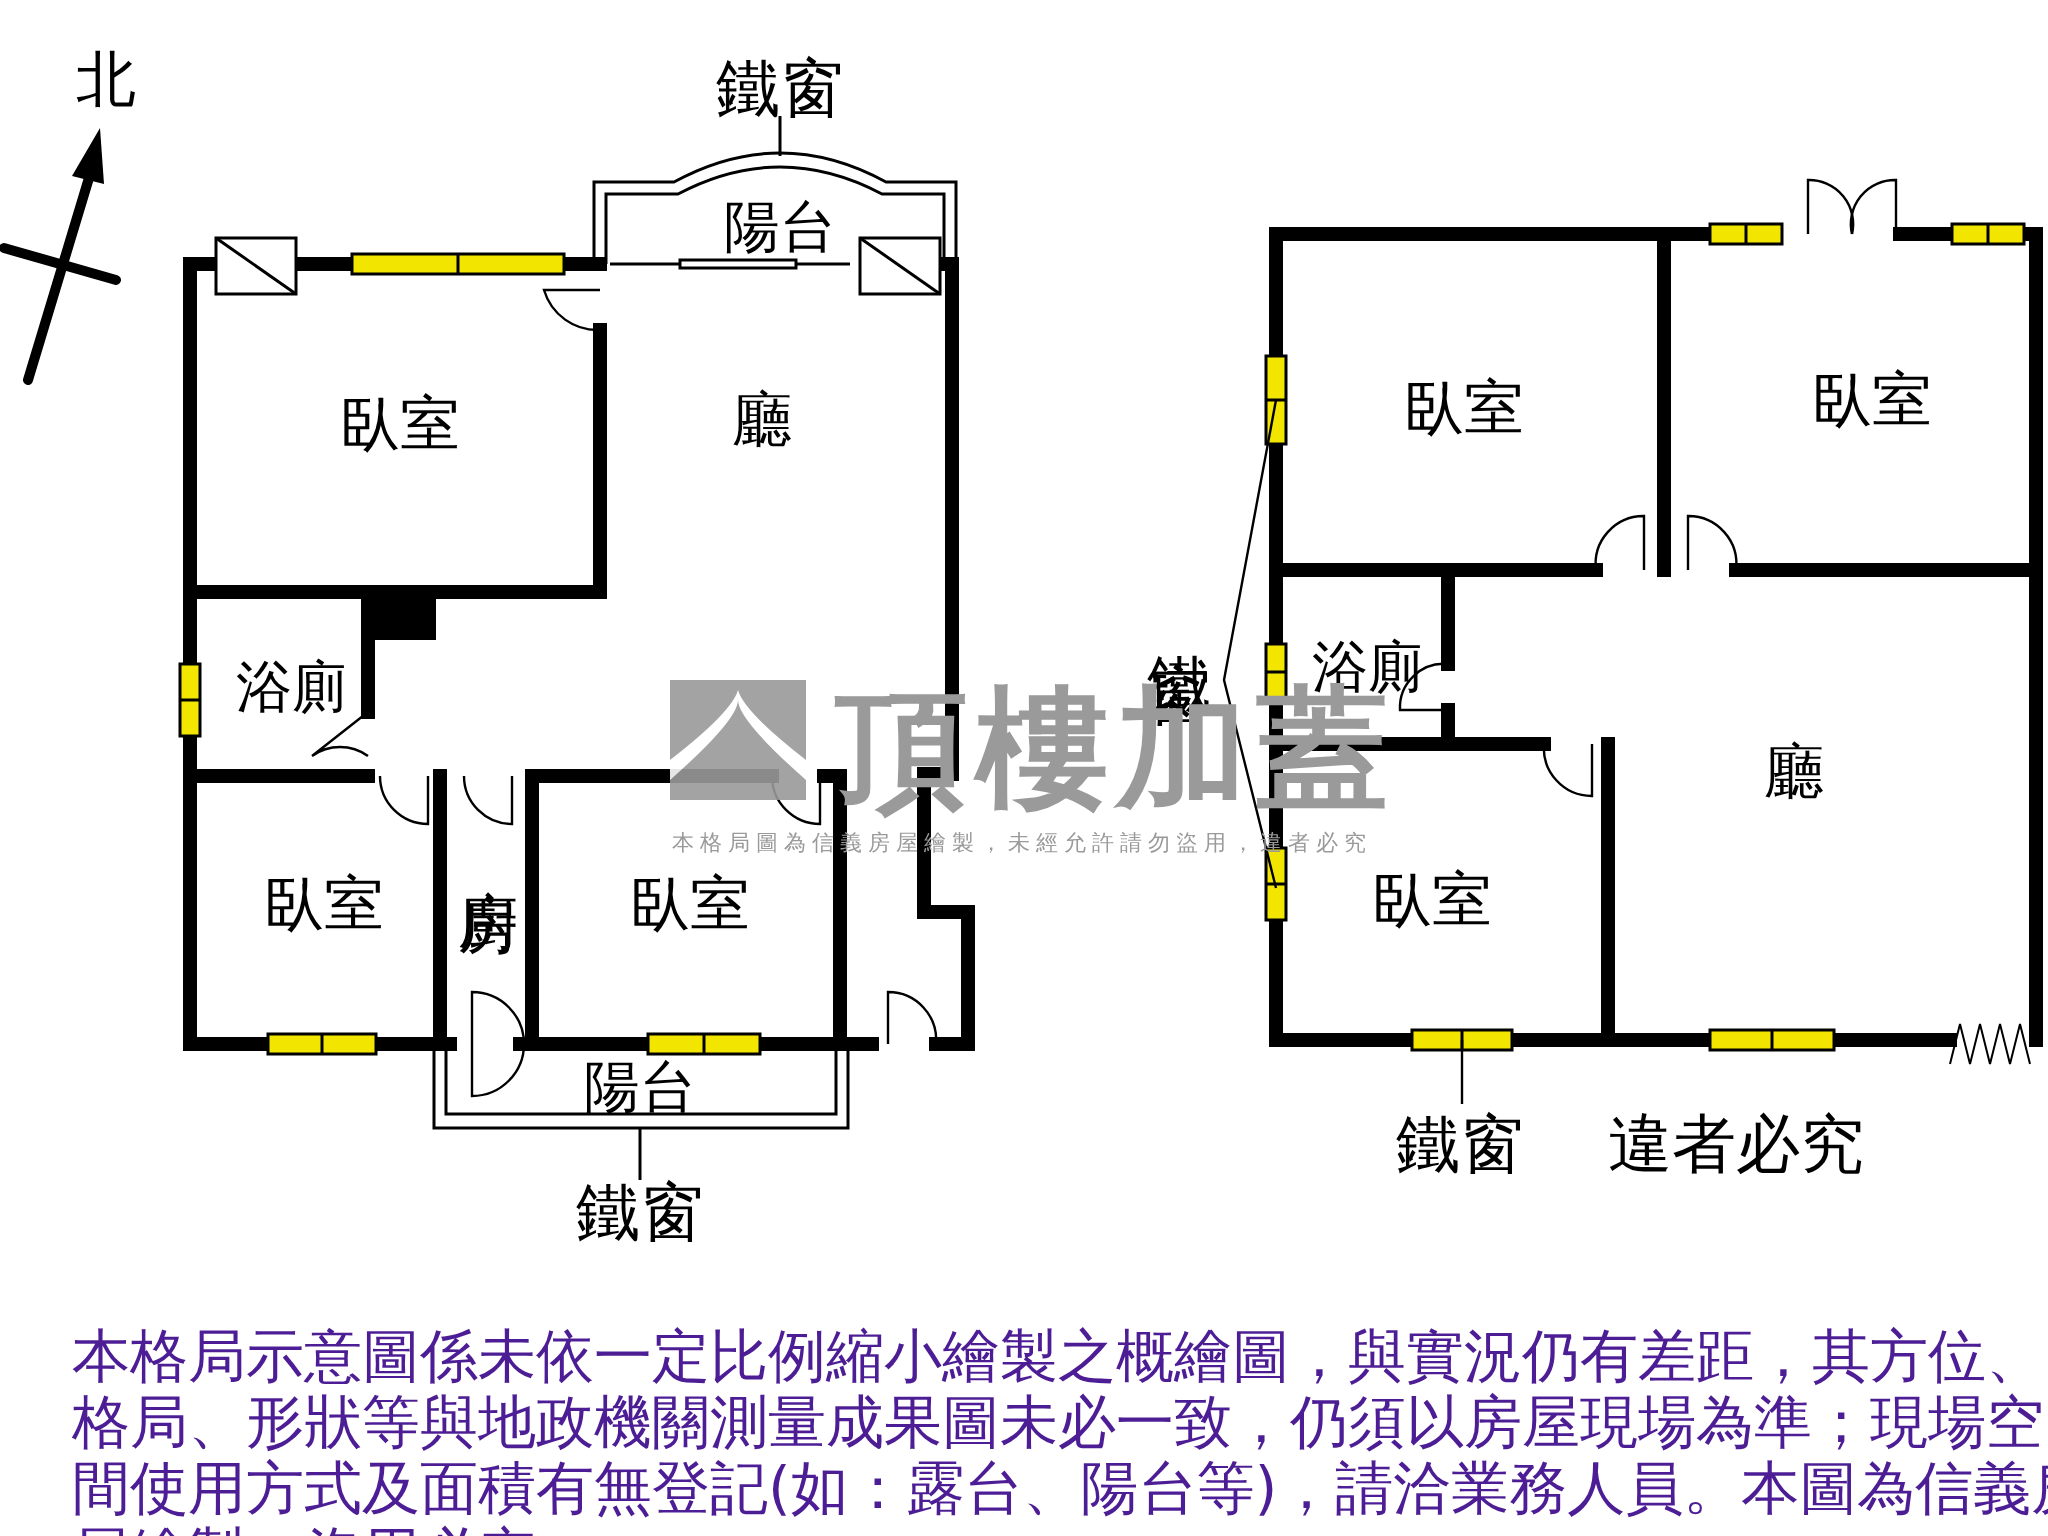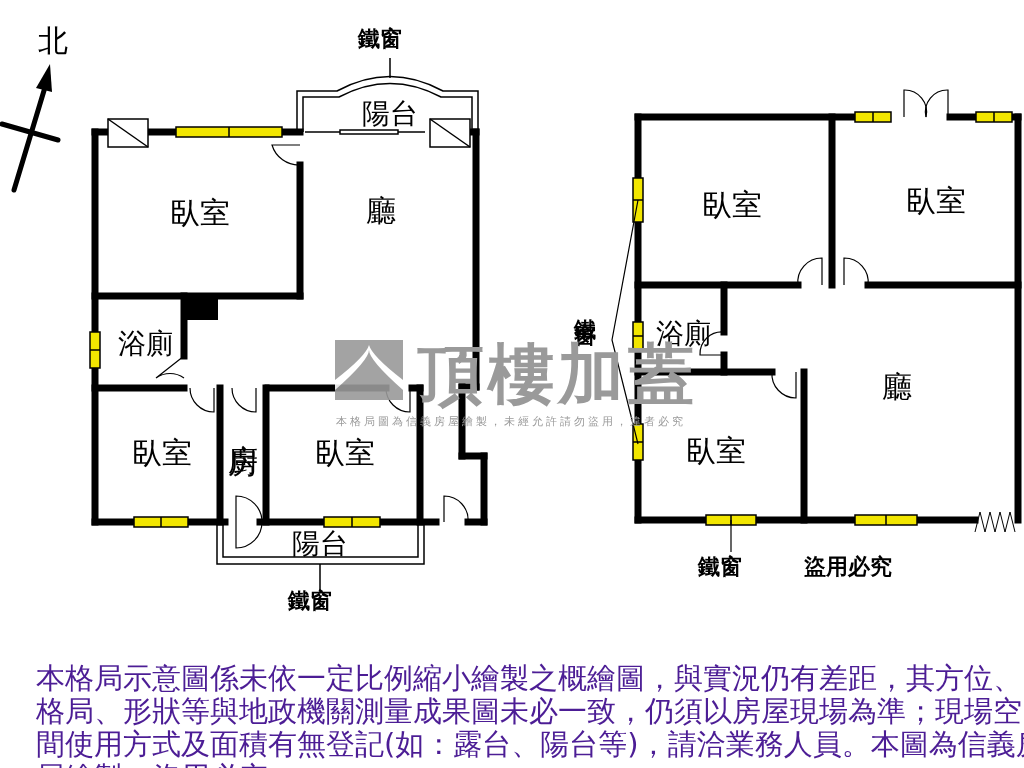--- a/index.html
+++ b/index.html
@@ -1,21 +1,21 @@
 <!DOCTYPE html>
 <html><head>
 <meta charset="utf-8">
 <style>
   html, body { margin:0; padding:0; background:#ffffff; }
   body { width:1024px; height:768px; position:relative; overflow:hidden;
          font-family:"DejaVu Sans", sans-serif; }
   svg.plan { position:absolute; left:0; top:0; }
   .lbl { position:absolute; color:#000; white-space:nowrap; line-height:1; }
   .big { font-size:30px; }
-  .mid { font-size:22px;font-weight:bold; }
+  .mid { font-size:32px; }
   .sm  { font-size:28px; }
   .vert { writing-mode: vertical-rl; letter-spacing:2px; }
   .wm-title { position:absolute; color:#9a9a9a; font-size:66px; font-weight:bold; letter-spacing:4px; }
   .wm-sub { position:absolute; color:#9a9a9a; font-size:11px; letter-spacing:3px; }
   .disclaimer { position:absolute; left:10px; top:662px; width:1010px; font-size:29px; line-height:33px; color:#4c1d95;margin-left:26px; }
 </style>
 </head>
 <body>
 
 <svg class="plan" width="1024" height="768" viewBox="0 0 1024 768">
@@ -170,18 +170,18 @@
 <div class="lbl sm" style="left:292px;top:530px;">陽台</div>
 <div class="lbl mid" style="left:288px;top:590px;">鐵窗</div>
 
 <div class="lbl big" style="left:702px;top:190px;">臥室</div>
 <div class="lbl big" style="left:906px;top:186px;">臥室</div>
 <div class="lbl sm" style="left:656px;top:320px;">浴廁</div>
 <div class="lbl big" style="left:882px;top:372px;">廳</div>
 <div class="lbl big" style="left:686px;top:436px;">臥室</div>
 <div class="lbl mid vert" style="left:574px;top:302px;">鐵窗</div>
 <div class="lbl mid" style="left:698px;top:556px;">鐵窗</div>
-<div class="lbl mid" style="left:804px;top:556px;">盜用必究</div>
+<div class="lbl mid" style="left:804px;top:556px;">違者必究</div>
 
 <div class="wm-title" style="left:418px;top:330px;">頂樓加蓋</div>
 <div class="wm-sub" style="left:336px;top:414px;">本格局圖為信義房屋繪製，未經允許請勿盜用，違者必究</div>
 
 <div class="disclaimer">本格局示意圖係未依一定比例縮小繪製之概繪圖，與實況仍有差距，其方位、格局、形狀等與地政機關測量成果圖未必一致，仍須以房屋現場為準；現場空間使用方式及面積有無登記(如：露台、陽台等)，請洽業務人員。本圖為信義房屋繪製，盜用必究。</div>
 
 </body></html>

